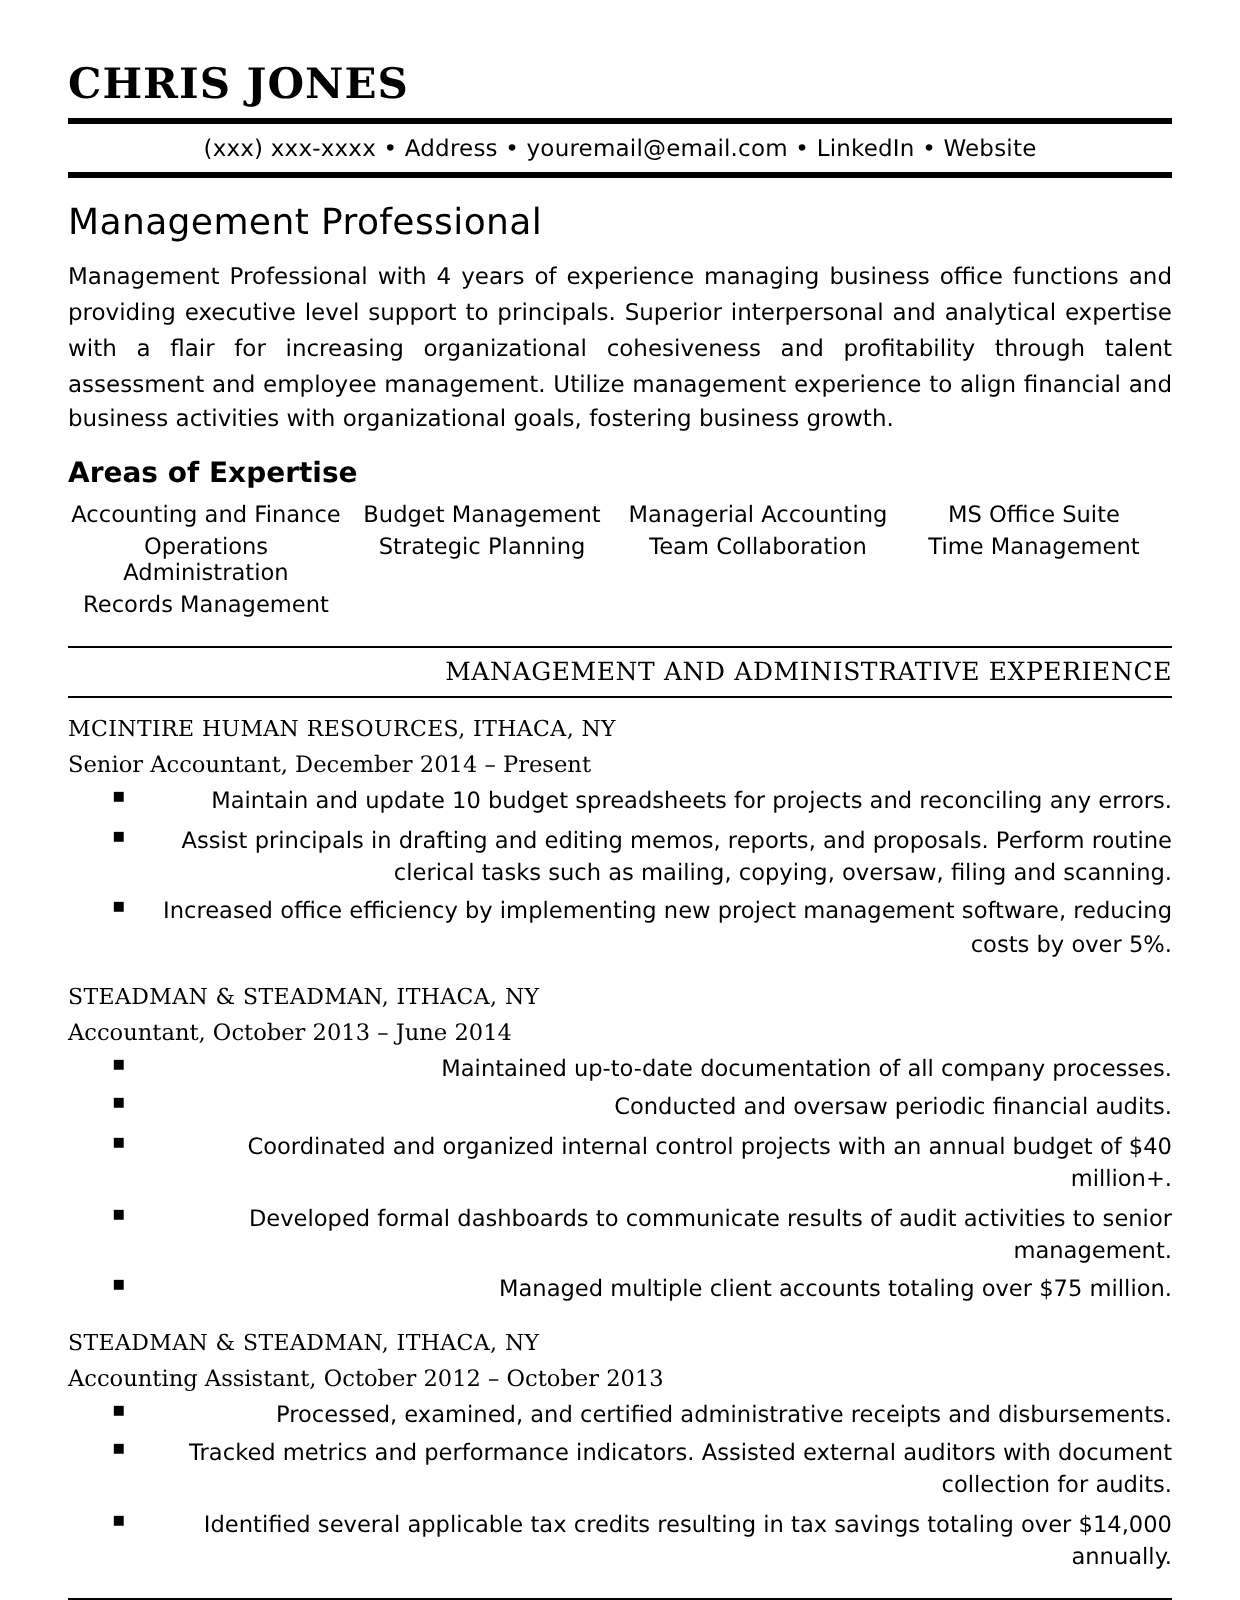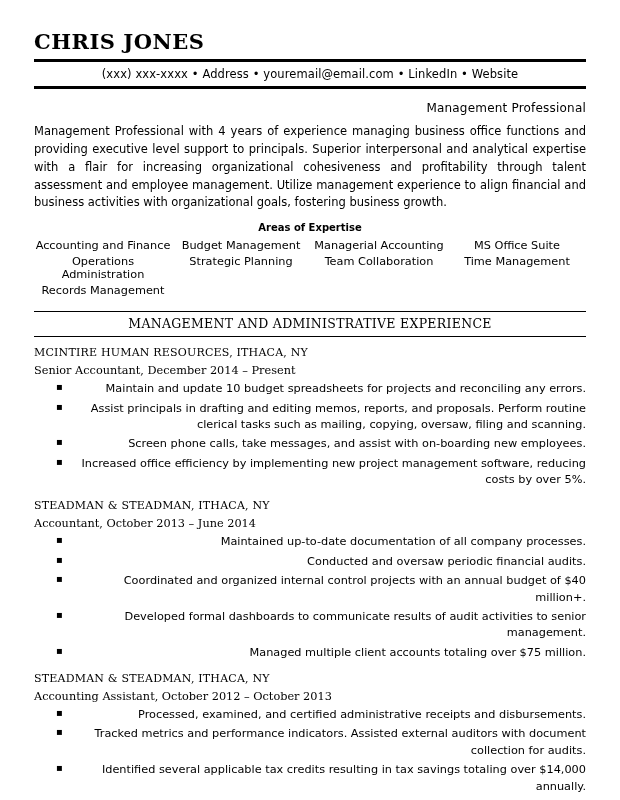--- a/index.html
+++ b/index.html
@@ -34,47 +34,47 @@
     border-top: 3px solid #000;
     height: 0;
   }
   .contact {
     text-align: center;
     font-size: 11.5px;
     padding: 5px 0 5px 0;
     letter-spacing: 0.1px;
   }
   .job-title {
-    text-align: right;
-    font-size: 12px;
+    text-align: left;
+    font-size: 18px;
     padding: 12px 0 8px 0;
     letter-spacing: 0.2px;
   }
   .summary {
     font-size: 11.5px;
     line-height: 1.55;
     text-align: justify;
     margin: 0 0 10px 0;
   }
   .aoe-title {
-    text-align: center;
-    font-size: 10px;
+    text-align: left;
+    font-size: 14px;
     font-weight: bold;
     margin: 6px 0 6px 0;
   }
   .aoe-grid {
     display: grid;
     grid-template-columns: 1fr 1fr 1fr 1fr;
     font-size: 11.3px;
     text-align: center;
     row-gap: 3px;
     margin-bottom: 14px;
   }
   .section-head {
-    text-align: center;
+    text-align: right;
     font-family: "DejaVu Serif", serif;
     font-size: 12.5px;
     letter-spacing: 0.3px;
     padding: 4px 0 5px 0;
     text-transform: uppercase;
   }
   .section-wrap {
     border-top: 1px solid #000;
     border-bottom: 1px solid #000;
     margin-bottom: 9px;
@@ -142,21 +142,20 @@
   <div class="section-wrap">
     <div class="section-head">Management and Administrative Experience</div>
   </div>
 
   <div>
     <div class="company">McIntire Human Resources, Ithaca, NY</div>
     <div class="role">Senior Accountant, December 2014 – Present</div>
     <ul class="bullets">
       <li>Maintain and update 10 budget spreadsheets for projects and reconciling any errors.</li>
       <li>Assist principals in drafting and editing memos, reports, and proposals. Perform routine clerical tasks such as mailing, copying, oversaw, filing and scanning.</li>
-      <li>Screen phone calls, take messages, and assist with on-boarding new employees.</li>
       <li>Increased office efficiency by implementing new project management software, reducing costs by over 5%.</li>
     </ul>
   </div>
 
   <div>
     <div class="company">Steadman &amp; Steadman, Ithaca, NY</div>
     <div class="role">Accountant, October 2013 – June 2014</div>
     <ul class="bullets">
       <li>Maintained up-to-date documentation of all company processes.</li>
       <li>Conducted and oversaw periodic financial audits.</li>

